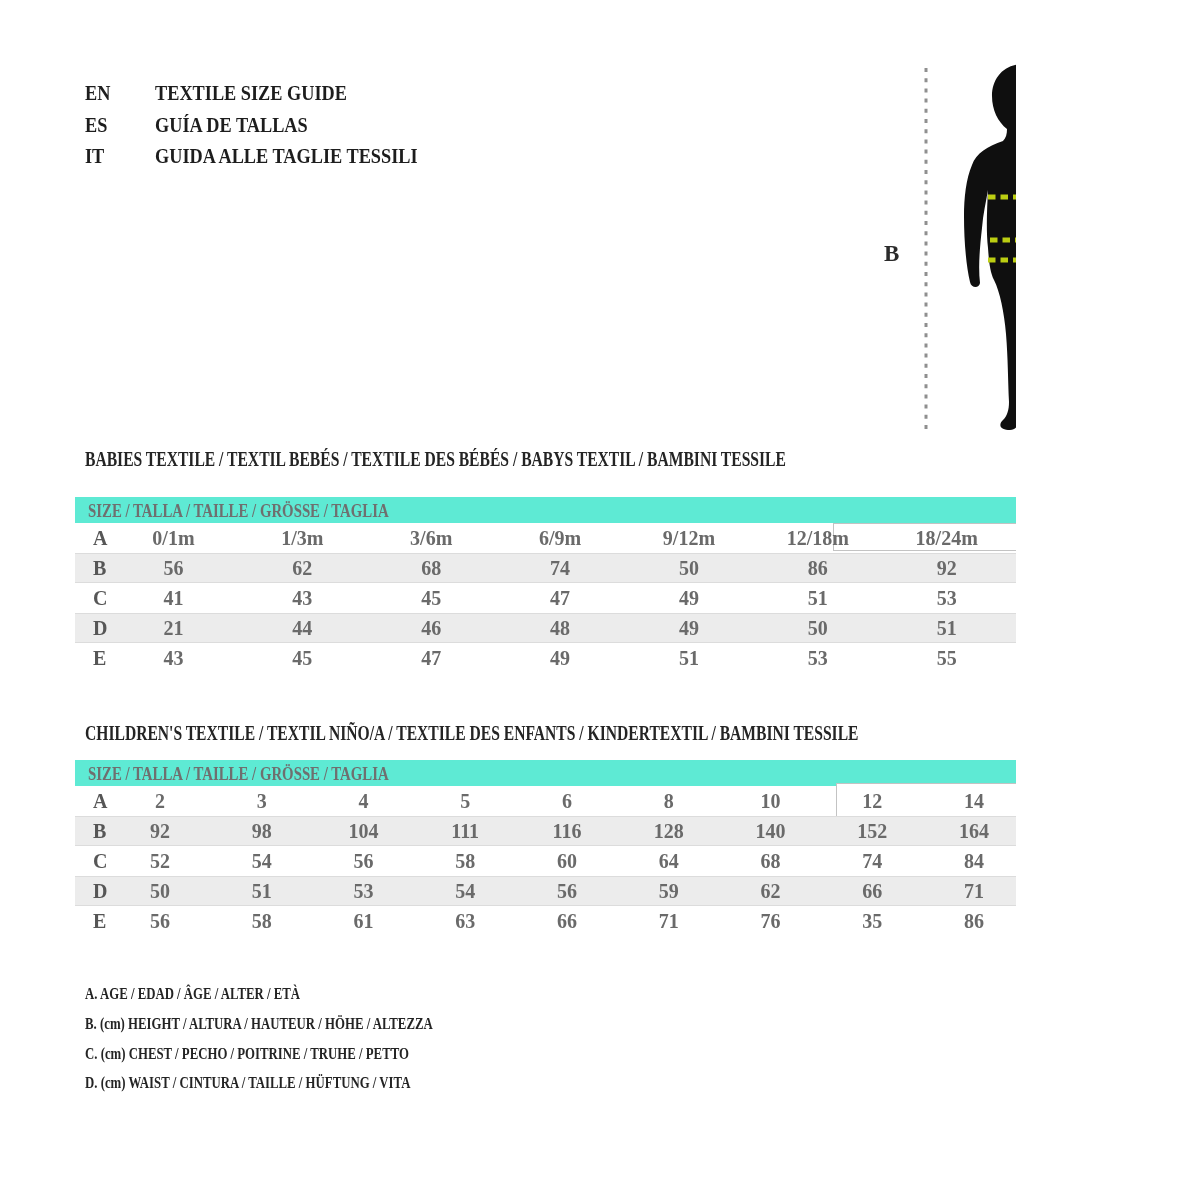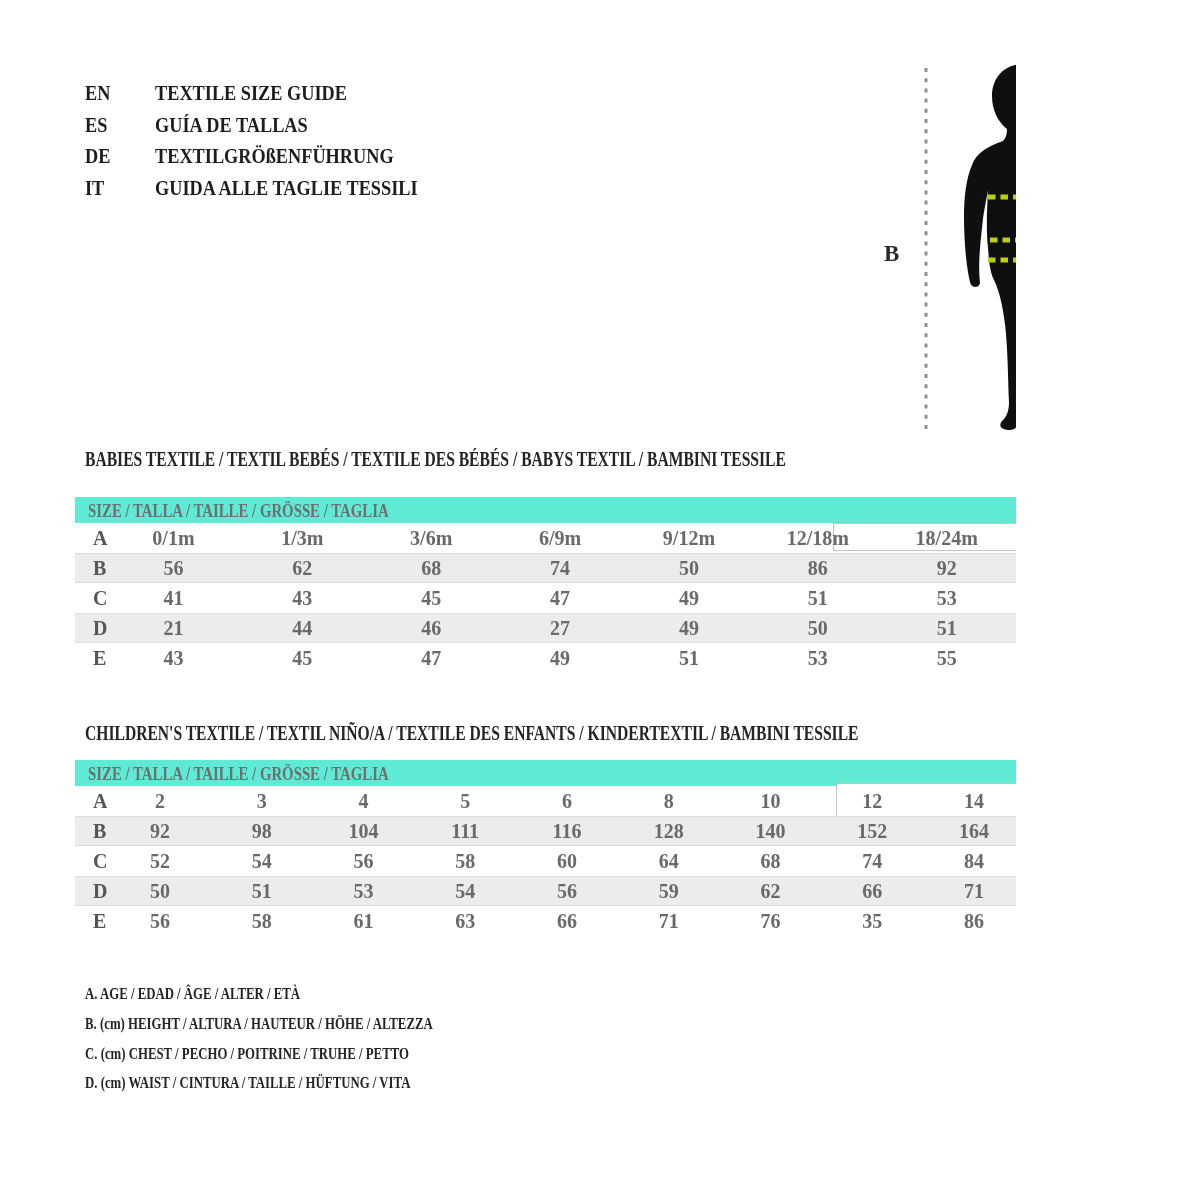--- a/index.html
+++ b/index.html
@@ -56,24 +56,20 @@
 <div class="canvas">
 
   <div class="langs">
     <div class="lang-row">
       <span class="lang-code"><span class="sx85">EN</span></span>
       <span class="lang-label"><span class="sx85">TEXTILE SIZE GUIDE</span></span>
     </div>
     <div class="lang-row">
       <span class="lang-code"><span class="sx85">ES</span></span>
       <span class="lang-label"><span class="sx85">GUÍA DE TALLAS</span></span>
-    </div>
-    <div class="lang-row">
-      <span class="lang-code"><span class="sx85">DE</span></span>
-      <span class="lang-label"><span class="sx85">TEXTILGRÖßENFÜHRUNG</span></span>
     </div>
     <div class="lang-row">
       <span class="lang-code"><span class="sx85">IT</span></span>
       <span class="lang-label"><span class="sx85">GUIDA ALLE TAGLIE TESSILI</span></span>
     </div>
   </div>
 
   <svg class="figure-svg" width="300" height="390" viewBox="0 0 300 390">
     <path fill="#0f0f0f" d="
       M163 14
@@ -166,21 +162,21 @@
           <span class="t-cell">49</span>
           <span class="t-cell">51</span>
           <span class="t-cell">53</span>
           <span class="t-cell">55</span>
         </div>
       <div class="t-row cols8 stripe">
         <span class="t-label">D</span>
       <span class="t-cell">21</span>
           <span class="t-cell">44</span>
           <span class="t-cell">46</span>
-          <span class="t-cell">27</span>
+          <span class="t-cell">48</span>
           <span class="t-cell">49</span>
           <span class="t-cell">50</span>
           <span class="t-cell">51</span>
           <span class="t-cell">52</span>
         </div>
       <div class="t-row cols8">
         <span class="t-label">E</span>
       <span class="t-cell">43</span>
           <span class="t-cell">45</span>
           <span class="t-cell">47</span>

